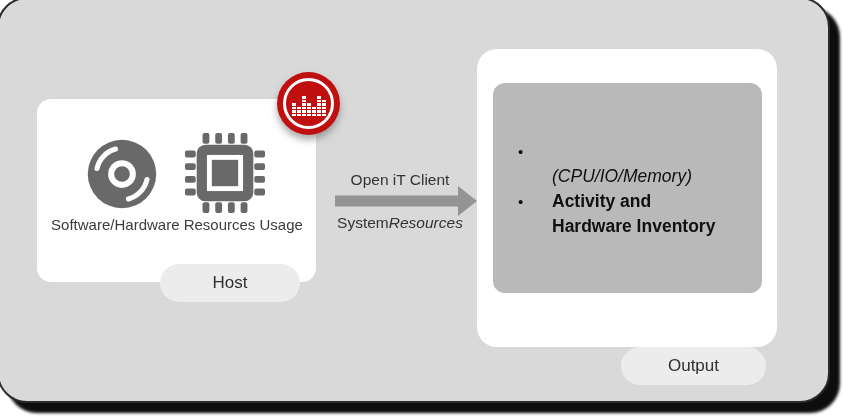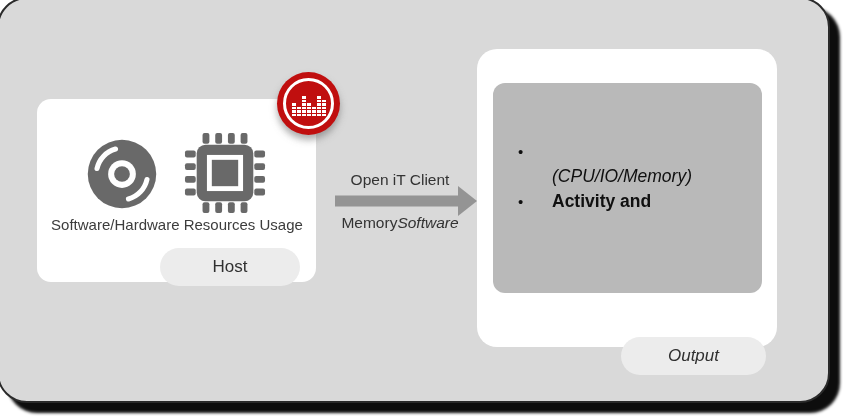--- a/index.html
+++ b/index.html
@@ -18,22 +18,22 @@
   .panel.output{left:477px;top:49px;width:300px;height:298px;border-radius:20px;}
   .inner-gray{
     position:absolute;left:493px;top:83px;width:269px;height:210px;
     background:#b9b9b9;border-radius:12px;
   }
   .tag{
     position:absolute;height:38px;border-radius:19px;background:#ececec;
     display:flex;align-items:center;justify-content:center;
     font-size:17px;color:#303030;
   }
-  .tag.host-tag{left:160px;top:248px;width:140px;}
-  .tag.output-tag{left:621px;top:337px;width:145px;font-style:italic;}
+  .tag.host-tag{left:160px;top:264px;width:140px;}
+  .tag.output-tag{left:621px;top:347px;width:145px;}
   .caption{
     position:absolute;left:42px;top:216px;width:270px;text-align:center;
     font-size:15px;color:#3c3c3c;
   }
   .icon{position:absolute;}
   .icon.disk{left:85px;top:137px;width:74px;height:74px;}
   .icon.cpu{left:184px;top:131px;width:82px;height:84px;}
   
   .badge{
     position:absolute;left:277px;top:72px;width:63px;height:63px;border-radius:50%;
@@ -127,36 +127,40 @@
       <div class="bar" style="height:19.9px"></div>
       <div class="bar" style="height:16.4px"></div>
     </div>
   </div>
 
   <div class="conn-label top">Open iT Client</div>
   <svg class="arrow-svg" viewBox="0 0 142 30">
     <rect x="0" y="9.5" width="123" height="11" fill="#949494"></rect>
     <polygon points="123,0 142,15 123,30" fill="#949494"></polygon>
   </svg>
-  <div class="conn-label bottom"><span>Memory</span><span class="it">Software</span></div>
+  <div class="conn-label bottom"><span>System</span><span class="it">Resources</span></div>
 
   <div class="panel output"></div>
   <div class="inner-gray"></div>
 
   <div class="bullets">
     <div class="brow">
       <span class="bmark">•</span>
     </div>
     <div class="brow">
       <span class="bmark"></span>
       <span class="bital">(CPU/IO/Memory)</span>
     </div>
     <div class="brow">
       <span class="bmark">•</span>
       <span class="bbold">Activity and</span>
     </div>
+    <div class="brow">
+      <span class="bmark"></span>
+      <span class="bbold">Hardware Inventory</span>
+    </div>
   </div>
 
   <div class="tag output-tag">
     <span>Output</span>
   </div>
 
 </div>
 
 </body></html>

